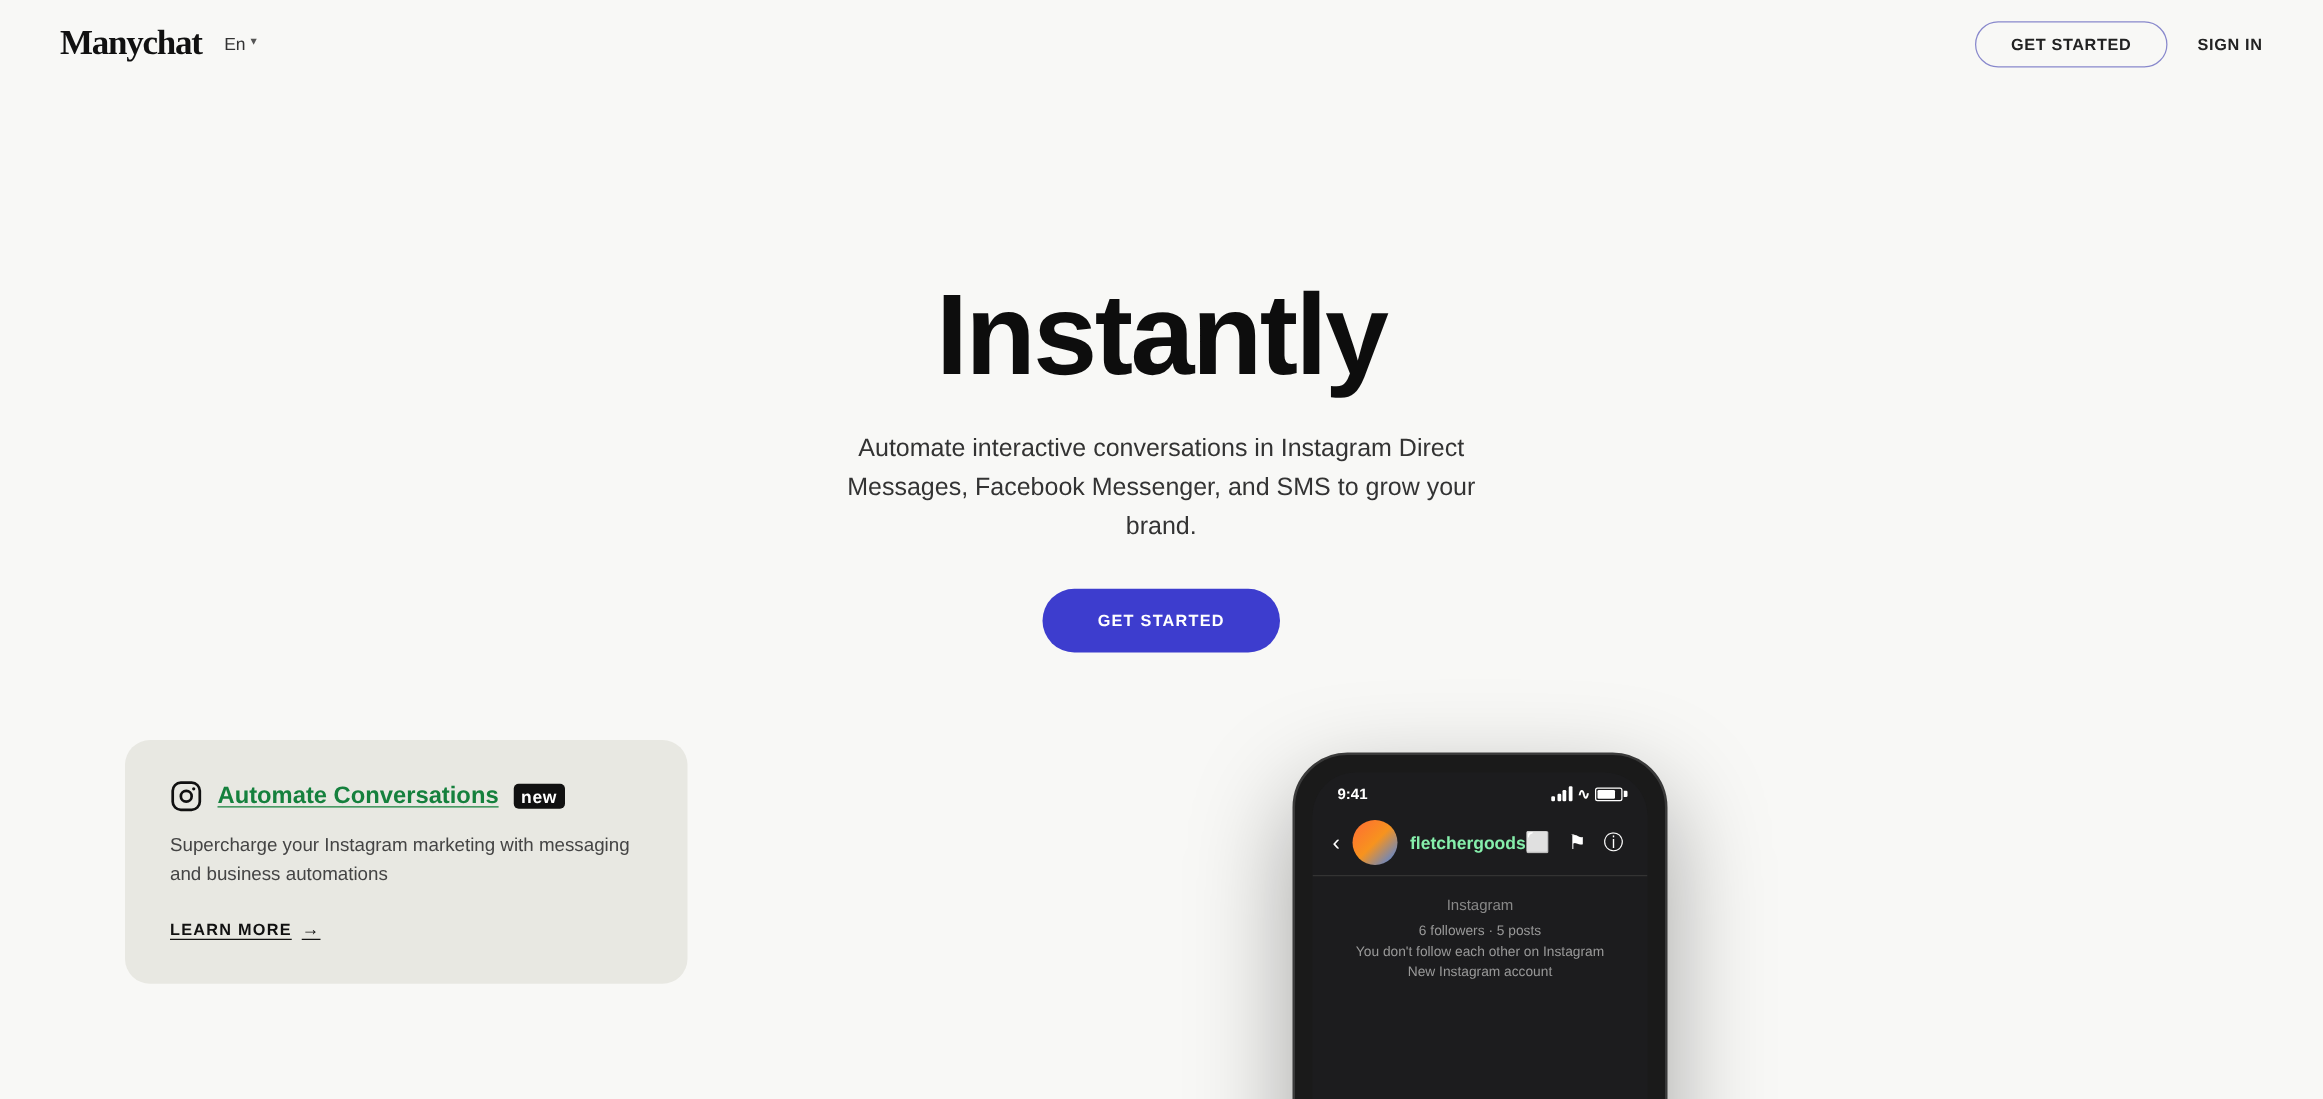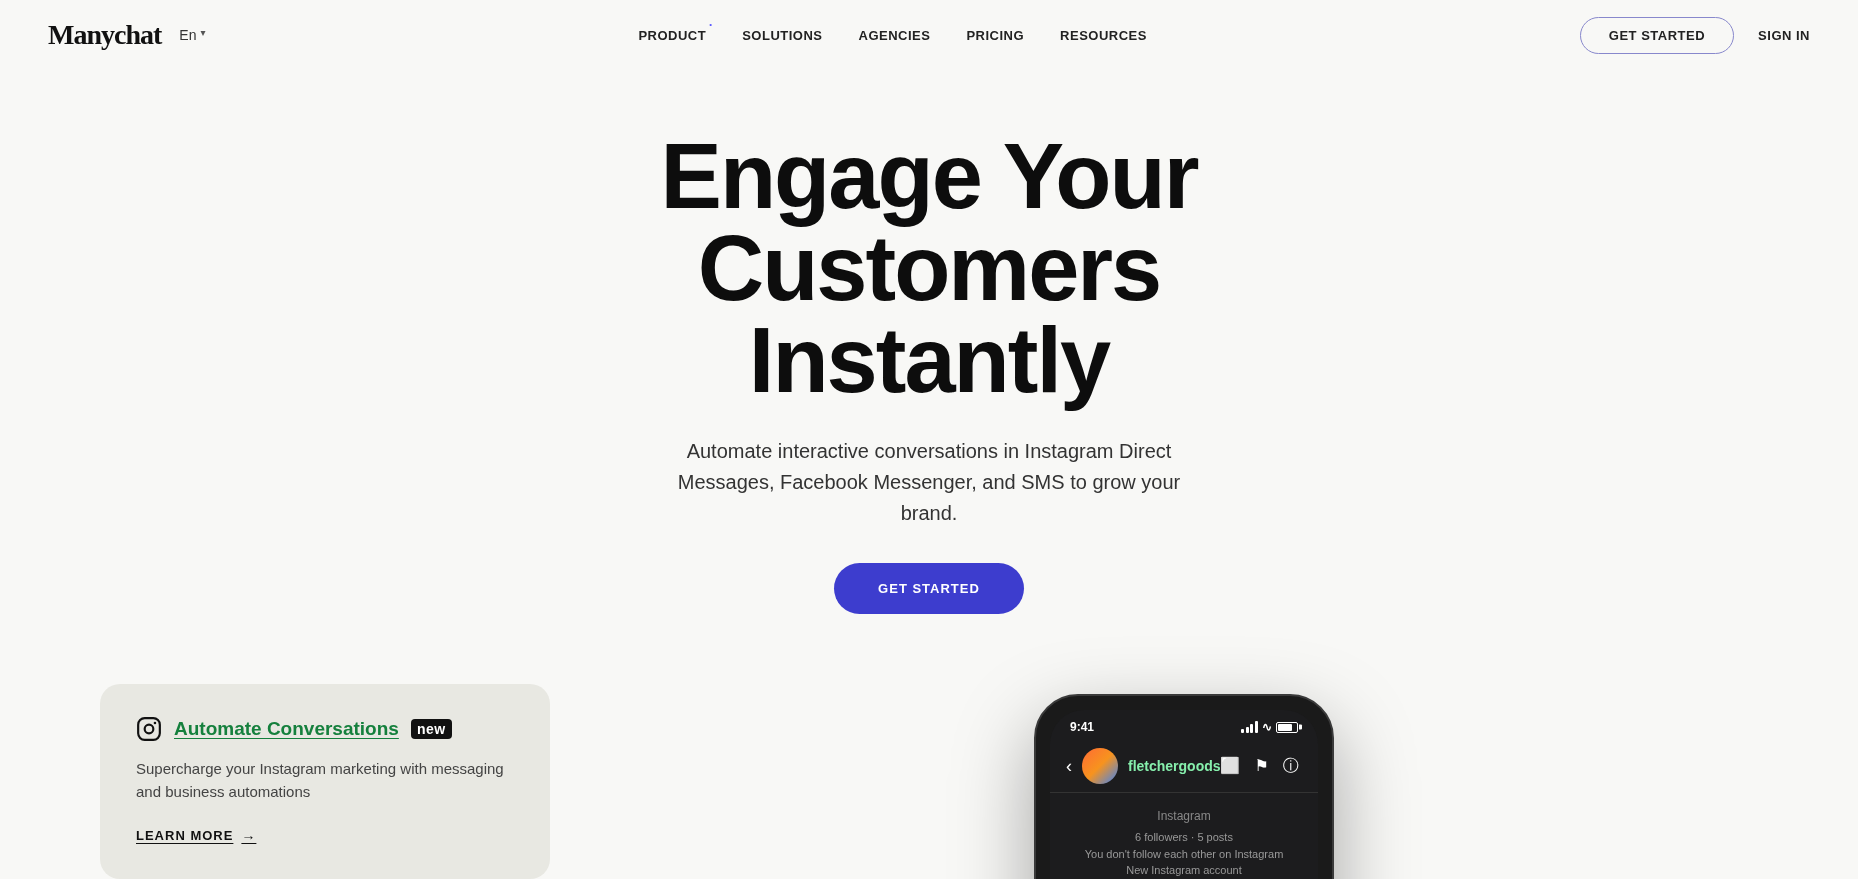--- a/index.html
+++ b/index.html
@@ -339,47 +339,30 @@
   <div class="nav-left">
     <div class="logo">
       <span>Manychat</span>
     </div>
     <div class="lang-selector">
       <span>En</span>
       <span class="lang-arrow">▾</span>
     </div>
   </div>
 
-  <ul class="nav-links">
-    <li class="has-dot">
-      <a>PRODUCT</a>
-    </li>
-    <li>
-      <a>SOLUTIONS</a>
-    </li>
-    <li>
-      <a>AGENCIES</a>
-    </li>
-    <li>
-      <a>PRICING</a>
-    </li>
-    <li>
-      <a>RESOURCES</a>
-    </li>
-  </ul>
 
   <div class="nav-right">
     <button class="btn-get-started-outline">GET STARTED</button>
     <button class="btn-sign-in">SIGN IN</button>
   </div>
 </nav>
 
 <section class="hero">
   <h1>
-    <span>Engage Your Customers</span><br>
+    <br>
     <span>Instantly</span>
   </h1>
   <p>Automate interactive conversations in Instagram Direct Messages, Facebook Messenger, and SMS to grow your brand.</p>
   <button class="btn-hero-cta">GET STARTED</button>
 </section>
 
 <div class="bottom-section">
 
   <div class="feature-card">
     <div class="feature-card-header">

